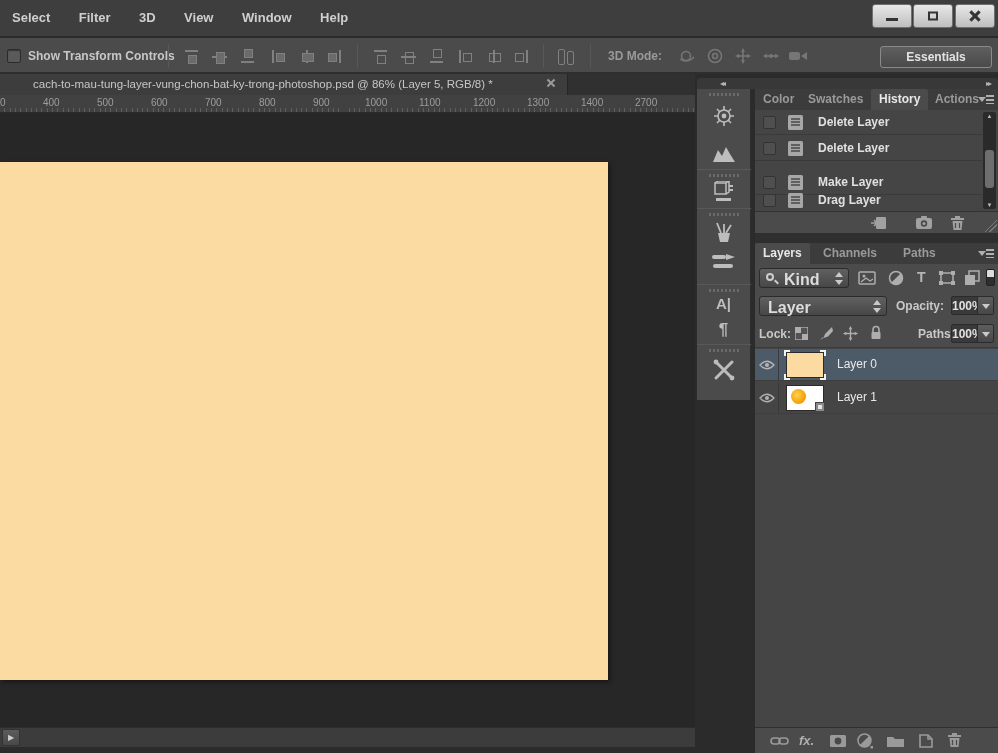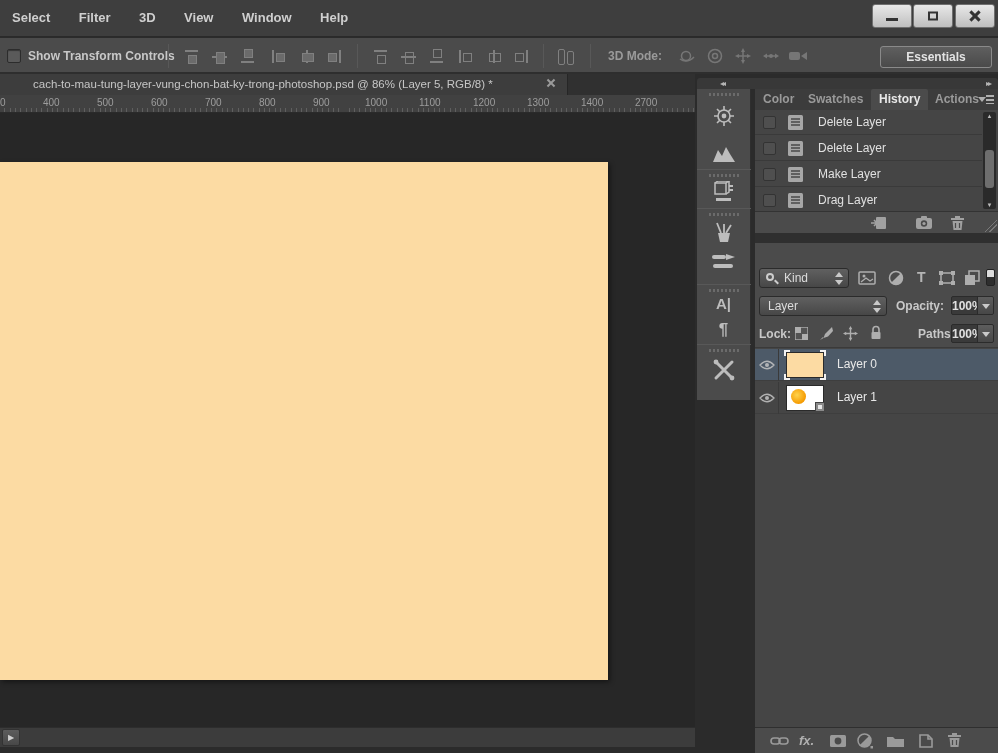--- a/index.html
+++ b/index.html
@@ -84,33 +84,33 @@
   .ptab.active { background:#4b4b4b; color:#e8e8e8; border-radius:2px 2px 0 0; }
   .pmenu { position:absolute; right:4px; top:5px; width:16px; height:11px; }
   .pmenu::before { content:""; position:absolute; left:0; top:3px; border-left:4px solid transparent; border-right:4px solid transparent; border-top:5px solid #b0b0b0; }
   .pmenu::after { content:""; position:absolute; right:0; top:1px; width:8px; height:9px;
                   background-image:repeating-linear-gradient(#b0b0b0 0 2px, transparent 2px 4px); }
 
   
   .hist-list { position:absolute; left:0; top:21px; width:243px; height:101px; background:#454545; }
   .hist-row { position:absolute; left:0; width:227px; height:25px; border-bottom:1px solid #3a3a3a; }
   .hist-check { position:absolute; left:8px; top:6px; width:13px; height:13px; background:#4f4f4f; border:1px solid #333; border-radius:2px; }
-  .hist-label { position:absolute; left:63px; top:5px; color:#e0e0e0; font-size:12px; font-weight:normal; }
+  .hist-label { position:absolute; left:63px; top:5px; color:#e0e0e0; font-size:12px; font-weight:bold; }
   .vscroll { position:absolute; right:2px; top:2px; width:13px; height:97px; background:#2a2a2a; border-radius:2px; }
   .vs-arrow { position:absolute; left:0; width:13px; color:#bbb; font-size:8px; text-align:center; }
   .vs-thumb { position:absolute; left:2px; top:38px; width:9px; height:38px; background:#6e6e6e; border-radius:3px; }
   .hist-footer { position:absolute; left:0; top:122px; width:243px; height:22px; background:#4b4b4b; border-top:1px solid #333; }
   .resize-grip { position:absolute; right:1px; bottom:1px; width:12px; height:12px;
     background-image:linear-gradient(135deg, transparent 46%, #7a7a7a 46%, #7a7a7a 54%, transparent 54%),
                      linear-gradient(135deg, transparent 66%, #7a7a7a 66%, #7a7a7a 74%, transparent 74%); }
   .panel-gap { position:absolute; left:0; top:144px; width:243px; height:10px; background:#2f2f2f; }
 
   
   .dropdown { position:absolute; height:20px; background:linear-gradient(#606060,#474747); border:1px solid #2b2b2b; border-radius:3px; }
-  .dd-label { position:absolute; color:#dcdcdc; font-size:12px; font-weight:normal; top:2px; }
+  .dd-label { position:absolute; color:#dcdcdc; font-size:16px; font-weight:bold; top:2px; }
   .dd-arrows { position:absolute; right:5px; top:3px; width:9px; height:13px; }
   .dd-arrows::before { content:""; position:absolute; left:1px; top:0; border-left:4px solid transparent; border-right:4px solid transparent; border-bottom:5px solid #c9c9c9; }
   .dd-arrows::after { content:""; position:absolute; left:1px; bottom:0; border-left:4px solid transparent; border-right:4px solid transparent; border-top:5px solid #c9c9c9; }
   .row-label { position:absolute; color:#c8c8c8; font-size:12px; font-weight:bold; }
   .value-well { position:absolute; height:19px; background:#3a3a3a; border:1px solid #2b2b2b; border-radius:2px 0 0 2px;
                 color:#e0e0e0; font-size:12px; font-weight:bold; text-align:center; }
   .well-btn { position:absolute; width:17px; height:19px; background:linear-gradient(#5d5d5d,#474747); border:1px solid #2b2b2b; border-radius:0 2px 2px 0; }
   .well-btn::before { content:""; position:absolute; left:4px; top:7px; border-left:4px solid transparent; border-right:4px solid transparent; border-top:5px solid #c9c9c9; }
   .search-glyph { position:absolute; width:8px; height:8px; border:2px solid #cdcdcd; border-radius:50%; }
   .search-glyph::after { content:""; position:absolute; left:6px; top:6px; width:5px; height:2px; background:#cdcdcd; transform:rotate(45deg); }
@@ -342,21 +342,21 @@
       <div class="hist-row" style="top:26px;">
         <span class="hist-check"></span>
         <span class="filt-ico" style="left:32px; top:4px;">
           <svg width="17" height="17" viewBox="0 0 17 17">
               <rect x="1" y="1" width="15" height="15" rx="1.5" fill="#b9b9b9"></rect>
               <path d="M4 5h9 M4 8h9 M4 11h9" stroke="#4a4a4a" stroke-width="1.4"></path>
             </svg>
           </span>
         <span class="hist-label">Delete Layer</span>
       </div>
-      <div class="hist-row" style="top:52px;padding-left:14px;">
+      <div class="hist-row" style="top:60px;padding-left:14px;">
         <span class="hist-check"></span>
         <span class="filt-ico" style="left:32px; top:4px;">
           <svg width="17" height="17" viewBox="0 0 17 17">
               <rect x="1" y="1" width="15" height="15" rx="1.5" fill="#b9b9b9"></rect>
               <path d="M4 5h9 M4 8h9 M4 11h9" stroke="#4a4a4a" stroke-width="1.4"></path>
             </svg>
           </span>
         <span class="hist-label">Make Layer</span>
       </div>
       <div class="hist-row" style="top:78px;">
@@ -397,20 +397,26 @@
             <rect x="5" y="1" width="5" height="2" fill="#b0b0b0"></rect>
             <path d="M2.5 6 h10 l-1 9 h-8 Z" fill="#b0b0b0"></path>
             <path d="M5.5 8v5 M9.5 8v5" stroke="#4a4a4a" stroke-width="1.2"></path>
           </svg>
         </span>
       <span class="resize-grip"></span>
     </div>
 
     <div class="panel-gap"></div>
 
+    <div class="tabsrow" style="top:154px;">
+      <span class="ptab active" style="left:0;">Layers</span>
+      <span class="ptab" style="left:60px;">Channels</span>
+      <span class="ptab" style="left:140px;">Paths</span>
+      <span class="pmenu"></span>
+    </div>
 
     <div class="abs" style="left:0; top:175px; width:243px; height:28px;">
       <div class="dropdown" style="left:4px; top:4px; width:90px;">
         <span class="search-glyph" style="left:6px; top:4px;"></span>
         <span class="dd-label" style="left:24px;">Kind</span>
         <span class="dd-arrows"></span>
       </div>
       <span class="filt-ico" style="left:103px; top:7px;">
         <svg width="18" height="14" viewBox="0 0 18 14">
             <rect x="1" y="1" width="16" height="12" rx="1" fill="none" stroke="#c0c0c0" stroke-width="1.5"></rect>

